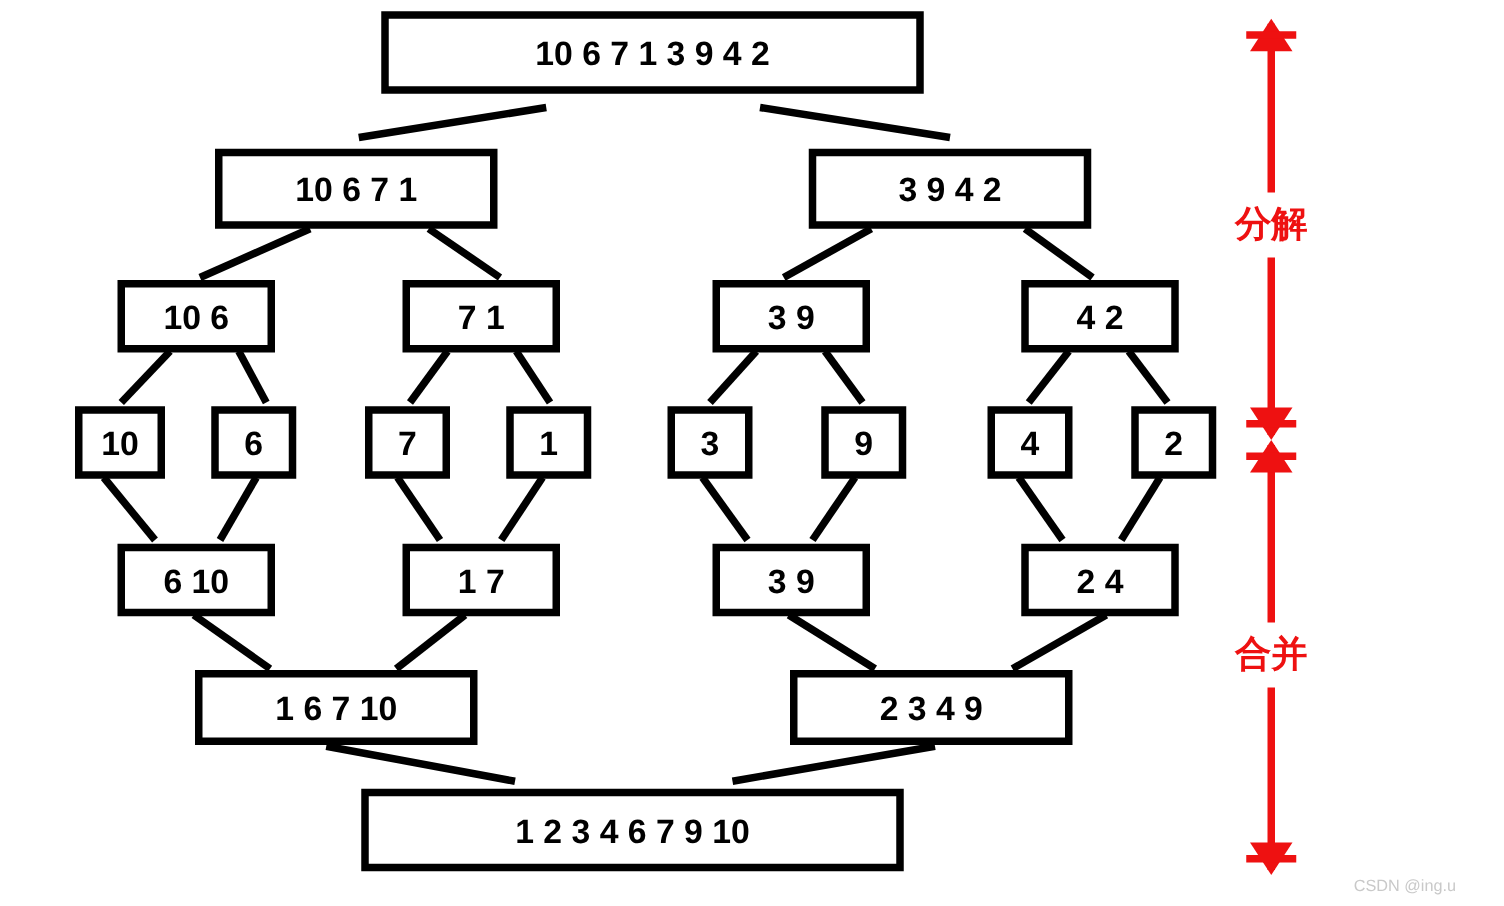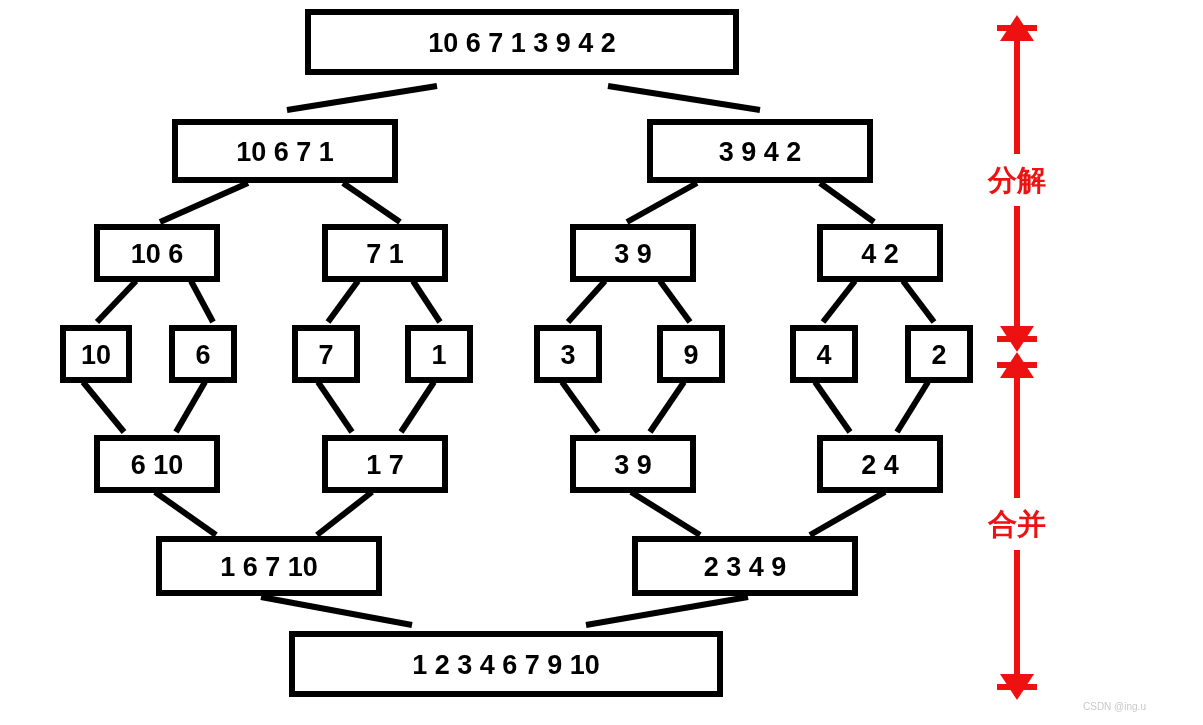--- a/index.html
+++ b/index.html
@@ -61,21 +61,21 @@
     font-family: "Liberation Sans", "DejaVu Sans", sans-serif;
     font-size: 15px;
     color: #d9d9d9;
     white-space: nowrap;
     left: 944px;
     top: 724px;
   }
   .wm-tag {
     position: absolute;
     font-family: "Liberation Sans", "DejaVu Sans", sans-serif;
-    font-size: 10px;
+    font-size: 13px;
     color: #c9c9c9;
     white-space: nowrap;
     left: 1083px;
     top: 701px;
   }
 </style>
 </head>
 <body>
 
 <div id="canvas">

